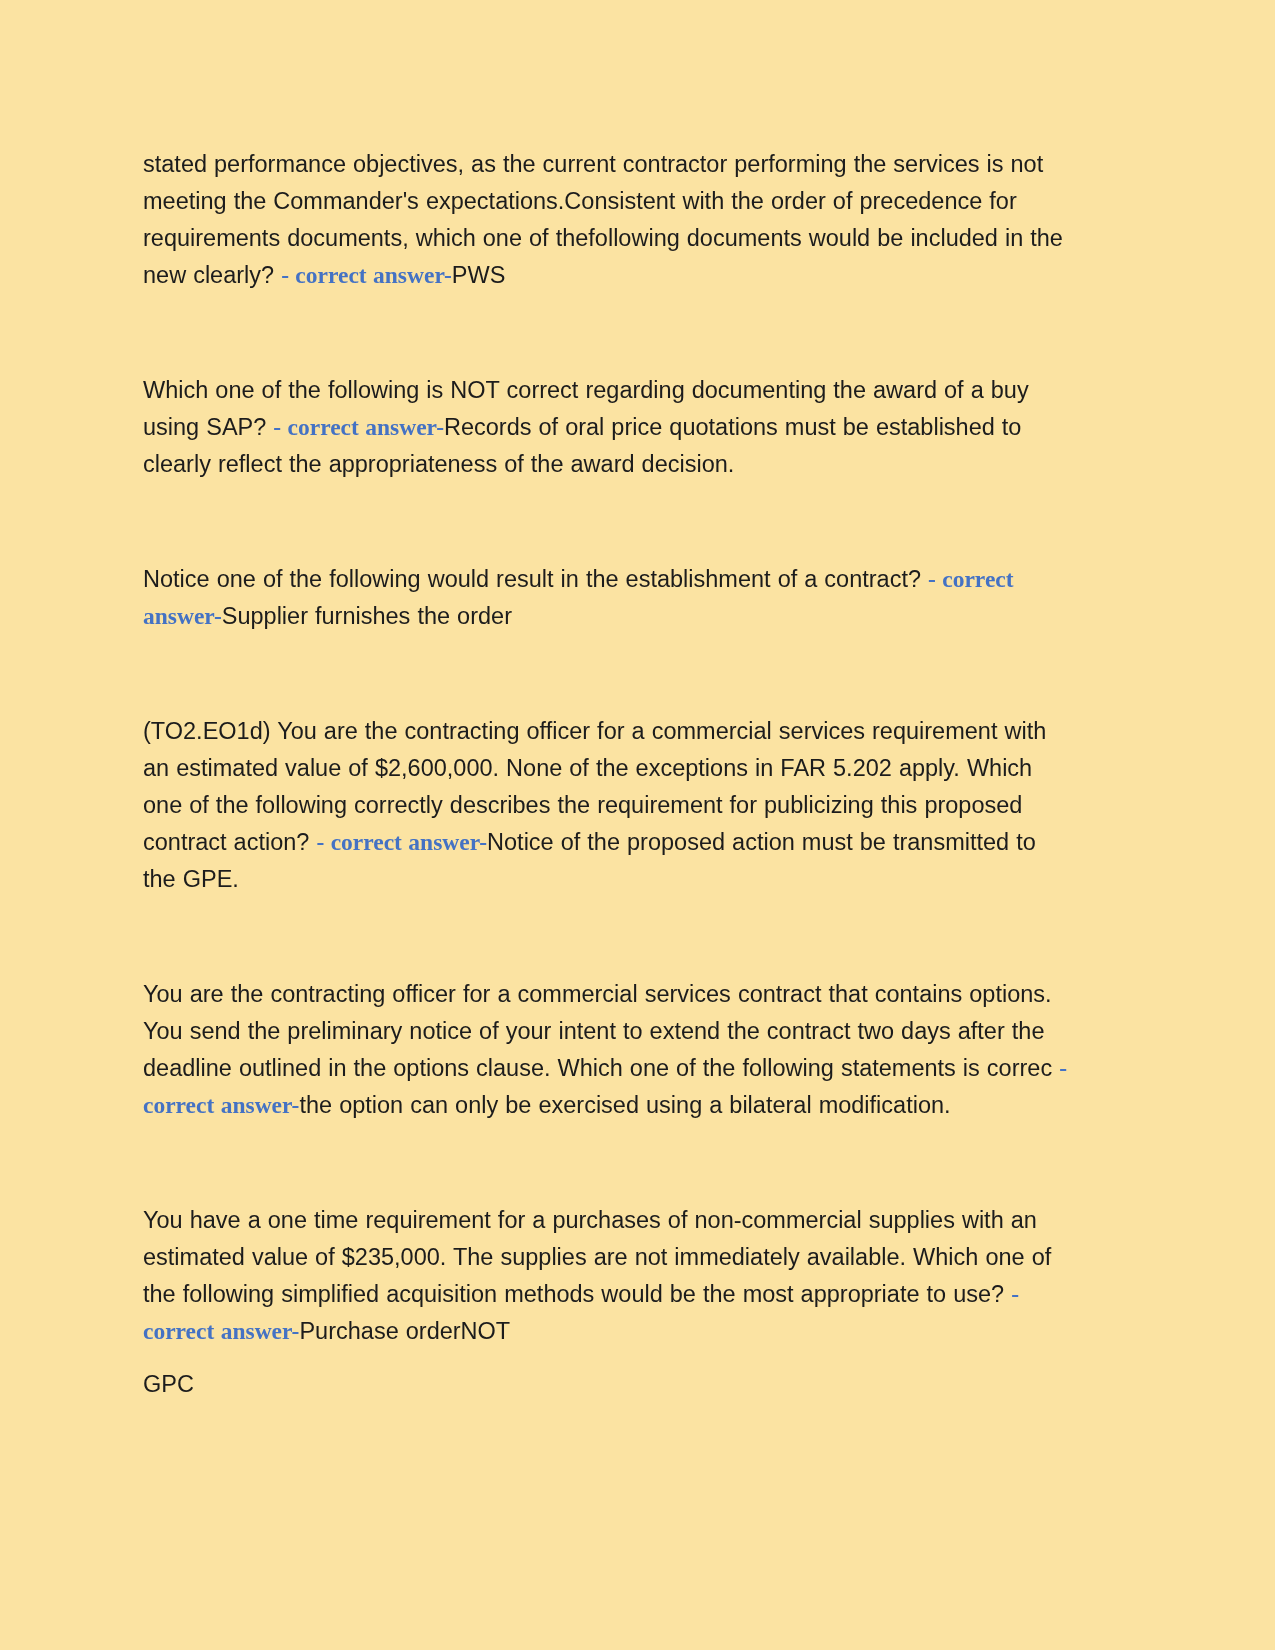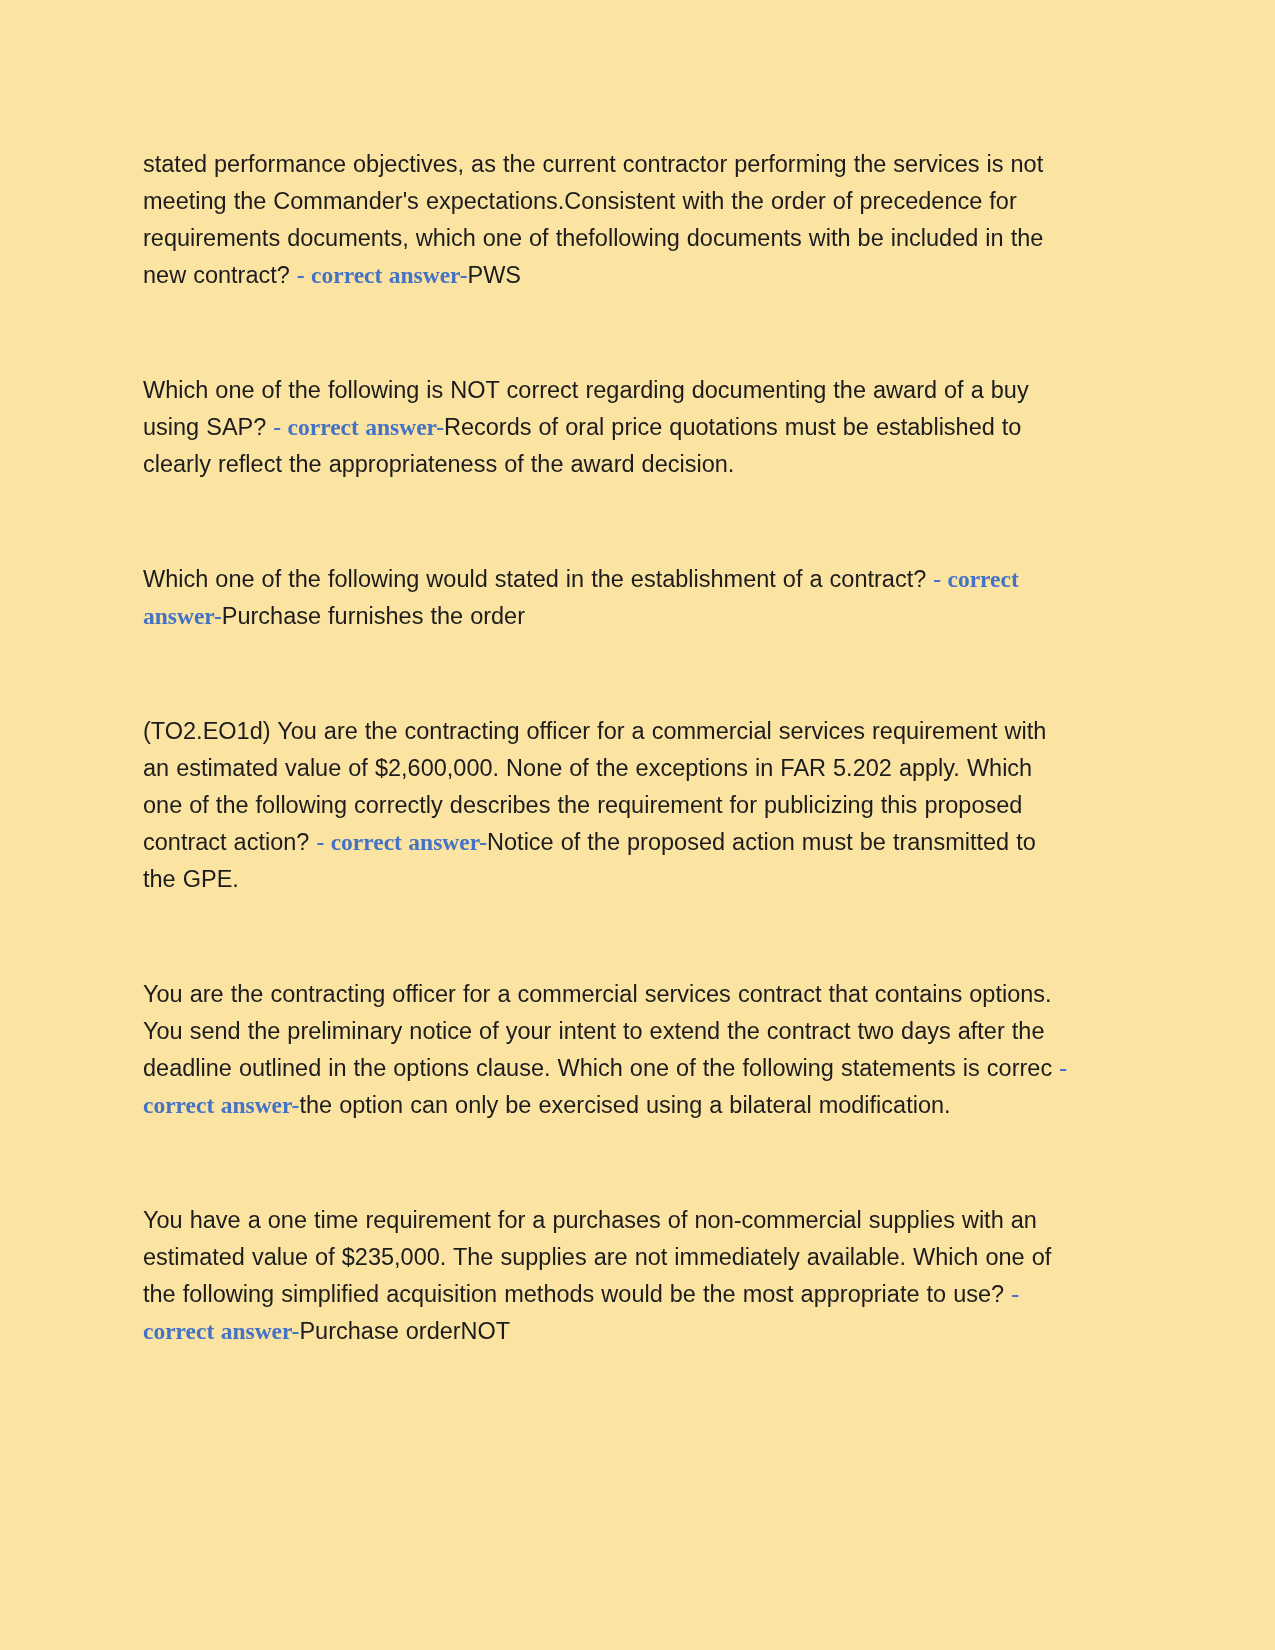--- a/index.html
+++ b/index.html
@@ -43,20 +43,21 @@
     color: var(--answer-color, #4472c4);
     font-weight: 700;
     font-family: Liberation Serif, serif;
   }
 </style>
 </head>
 <body>
 
 <div class="page">
   <div class="content">
-      <p class="para"><span class="normal">stated performance objectives, as the current contractor performing the services is not meeting the Commander's expectations.Consistent with the order of precedence for requirements documents, which one of thefollowing documents with be included in the new contract? </span><span class="answer">- correct answer-</span><span class="normal">PWS</span></p>
+      <p class="para"><span class="normal">stated performance objectives, as the current contractor performing the services is not meeting the Commander's expectations.Consistent with the order of precedence for requirements documents, which one of thefollowing documents would be included in the new clearly? </span><span class="answer">- correct answer-</span><span class="normal">PWS</span></p>
       <p class="para"><span class="normal">Which one of the following is NOT correct regarding documenting the award of a buy using SAP? </span><span class="answer">- correct answer-</span><span class="normal">Records of oral price quotations must be established to clearly reflect the appropriateness of the award decision.</span></p>
-      <p class="para"><span class="normal">Which one of the following would stated in the establishment of a contract? </span><span class="answer">- correct answer-</span><span class="normal">Purchase furnishes the order</span></p>
+      <p class="para"><span class="normal">Notice one of the following would result in the establishment of a contract? </span><span class="answer">- correct answer-</span><span class="normal">Supplier furnishes the order</span></p>
       <p class="para"><span class="normal">(TO2.EO1d) You are the contracting officer for a commercial services requirement with an estimated value of $2,600,000. None of the exceptions in FAR 5.202 apply. Which one of the following correctly describes the requirement for publicizing this proposed contract action? </span><span class="answer">- correct answer-</span><span class="normal">Notice of the proposed action must be transmitted to the GPE.</span></p>
       <p class="para"><span class="normal">You are the contracting officer for a commercial services contract that contains options. You send the preliminary notice of your intent to extend the contract two days after the deadline outlined in the options clause. Which one of the following statements is correc </span><span class="answer">- correct answer-</span><span class="normal">the option can only be exercised using a bilateral modification.</span></p>
       <p class="para gap-single"><span class="normal">You have a one time requirement for a purchases of non-commercial supplies with an estimated value of $235,000. The supplies are not immediately available. Which one of the following simplified acquisition methods would be the most appropriate to use? </span><span class="answer">- correct answer-</span><span class="normal">Purchase orderNOT</span></p>
+      <p class="para gap-single"><span class="normal">GPC</span></p>
     </div>
 </div>
 
 </body></html>

